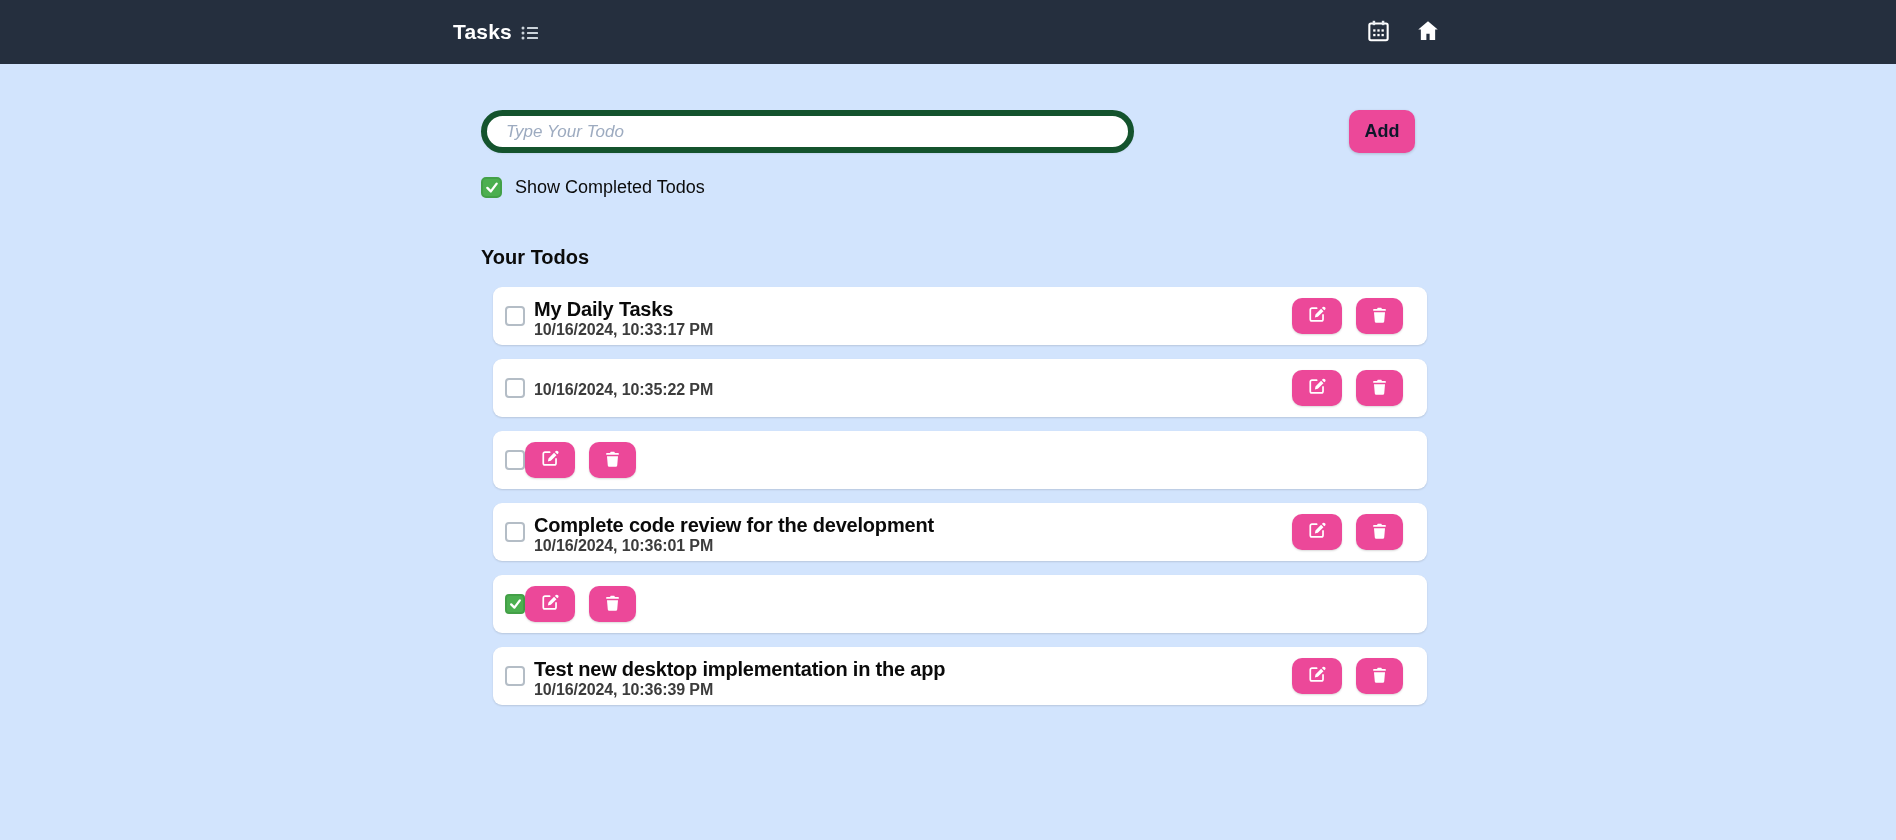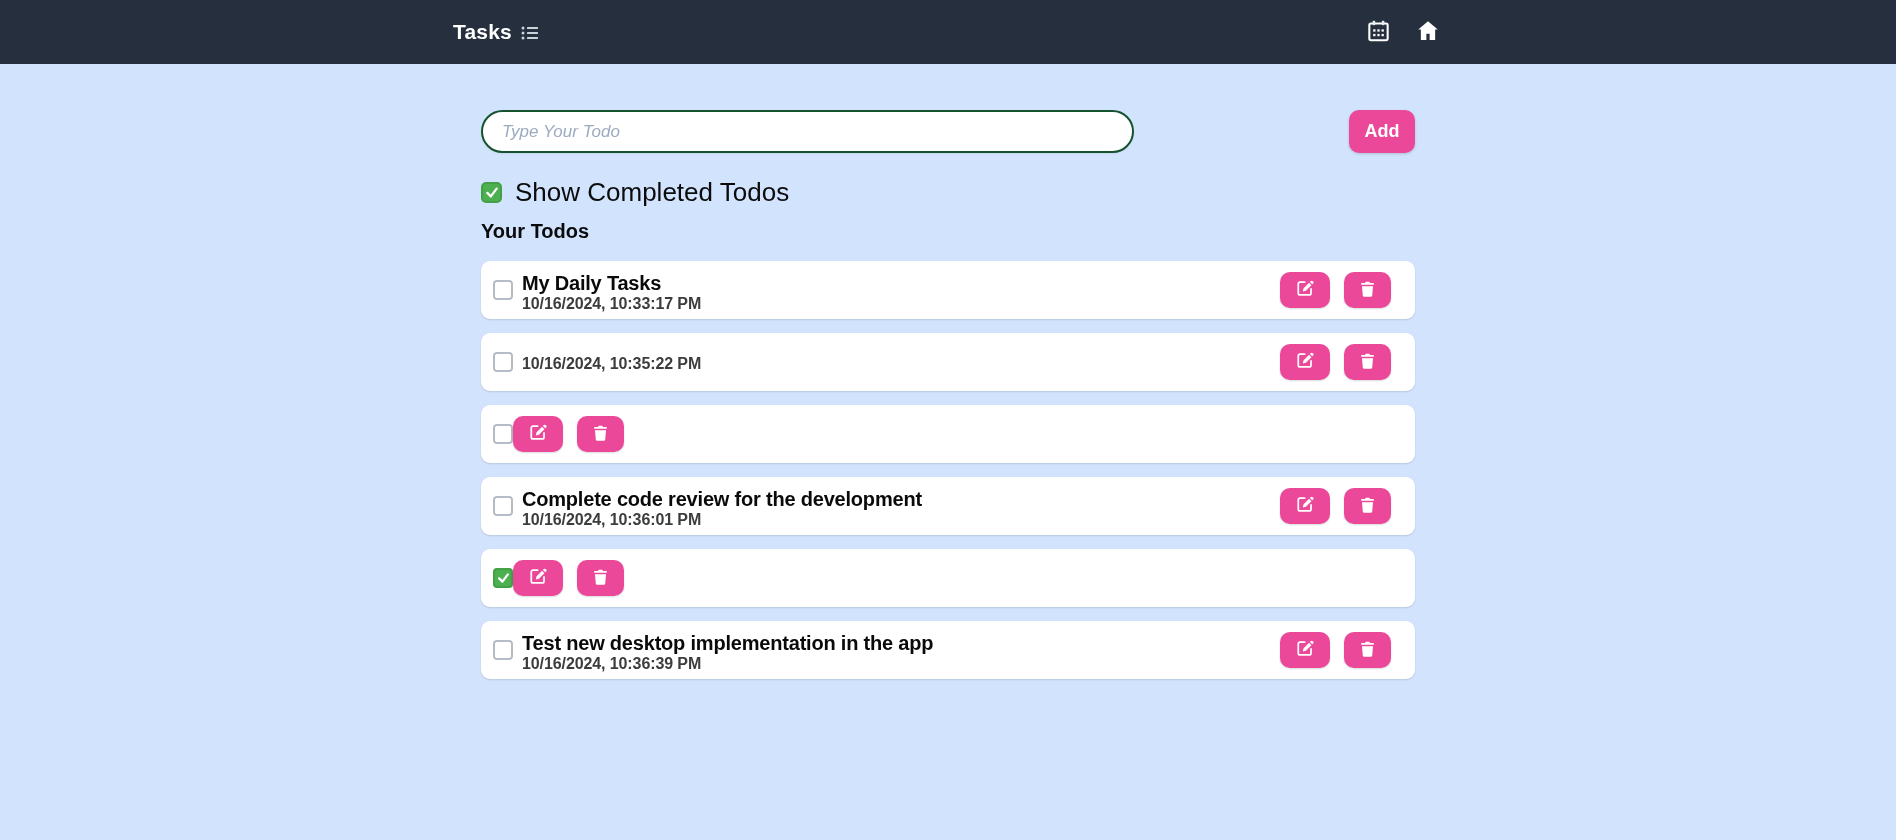--- a/index.html
+++ b/index.html
@@ -45,52 +45,52 @@
 
   .composer {
     margin-top: 46px;
     display: flex;
     align-items: center;
     justify-content: space-between;
   }
   .todo-input {
     width: 653px;
     height: 43px;
-    border: 2px solid #14532d;
+    border: 6px solid #14532d;
     border-radius: 22px;
     background: #ffffff;
     padding: 0 19px;
     font-size: 17px;
     font-family: "Liberation Sans", sans-serif;
     color: #212529;
     outline: none;
     box-shadow: 0 1px 2px rgba(0,0,0,0.06);
   }
   .todo-input::placeholder { color: #9dabc0; font-style: italic; }
   .add-btn {
     width: 66px;
     height: 43px;
     border: none;
     border-radius: 10px;
     background: var(--accent, #ec4899);
-    color: #ffffff;
+    color: #0f172a;
     font-size: 18px;
     font-weight: bold;
     font-family: "Liberation Sans", sans-serif;
     cursor: pointer;
     box-shadow: 0 1px 3px rgba(0,0,0,0.18);
   }
 
   .filter-row {
     margin-top: 24px;
     display: flex;
     align-items: center;
     gap: 13px;
   }
-  .filter-label { font-size: 26px; color: #0b0b0b; }
+  .filter-label { font-size: 18px; color: #0b0b0b; }
 
   
   .checkbox {
     width: 21px; height: 21px;
     border-radius: 5px;
     border: 2px solid #b4bdc6;
     background: #ffffff;
     display: inline-flex;
     align-items: center;
     justify-content: center;
@@ -98,37 +98,38 @@
     flex: 0 0 auto;
   }
   .checkbox svg { display: none; }
   .checkbox.checked {
     background: var(--green, #4caf50);
     border-color: #43a047;
   }
   .checkbox.checked svg { display: block; }
 
   .list-heading {
-    margin-top: 12px;
+    margin-top: 48px;
     font-size: 20px;
     font-weight: bold;
     color: #0b0b0b;
   }
 
   .todo-list { margin-top: 18px; }
   .todo-card {
     width: 934px;
     height: 58px;
     background: #ffffff;
     border-radius: 9px;
     margin-bottom: 14px;
     display: flex;
     align-items: center;
     padding: 0 24px 0 12px;
     box-shadow: 0 1px 2px rgba(0,0,0,0.13);
+    margin-left: 12px;
   }
   .todo-card .checkbox { width: 20px; height: 20px; border-radius: 4px; }
   .todo-text { margin-left: 9px; flex: 1 1 auto; min-width: 0; padding-top: 1px; }
   .todo-title {
     font-size: 20px;
     font-weight: bold;
     color: #0a0a0a;
     letter-spacing: -0.2px;
     line-height: 23px;
     white-space: nowrap;

